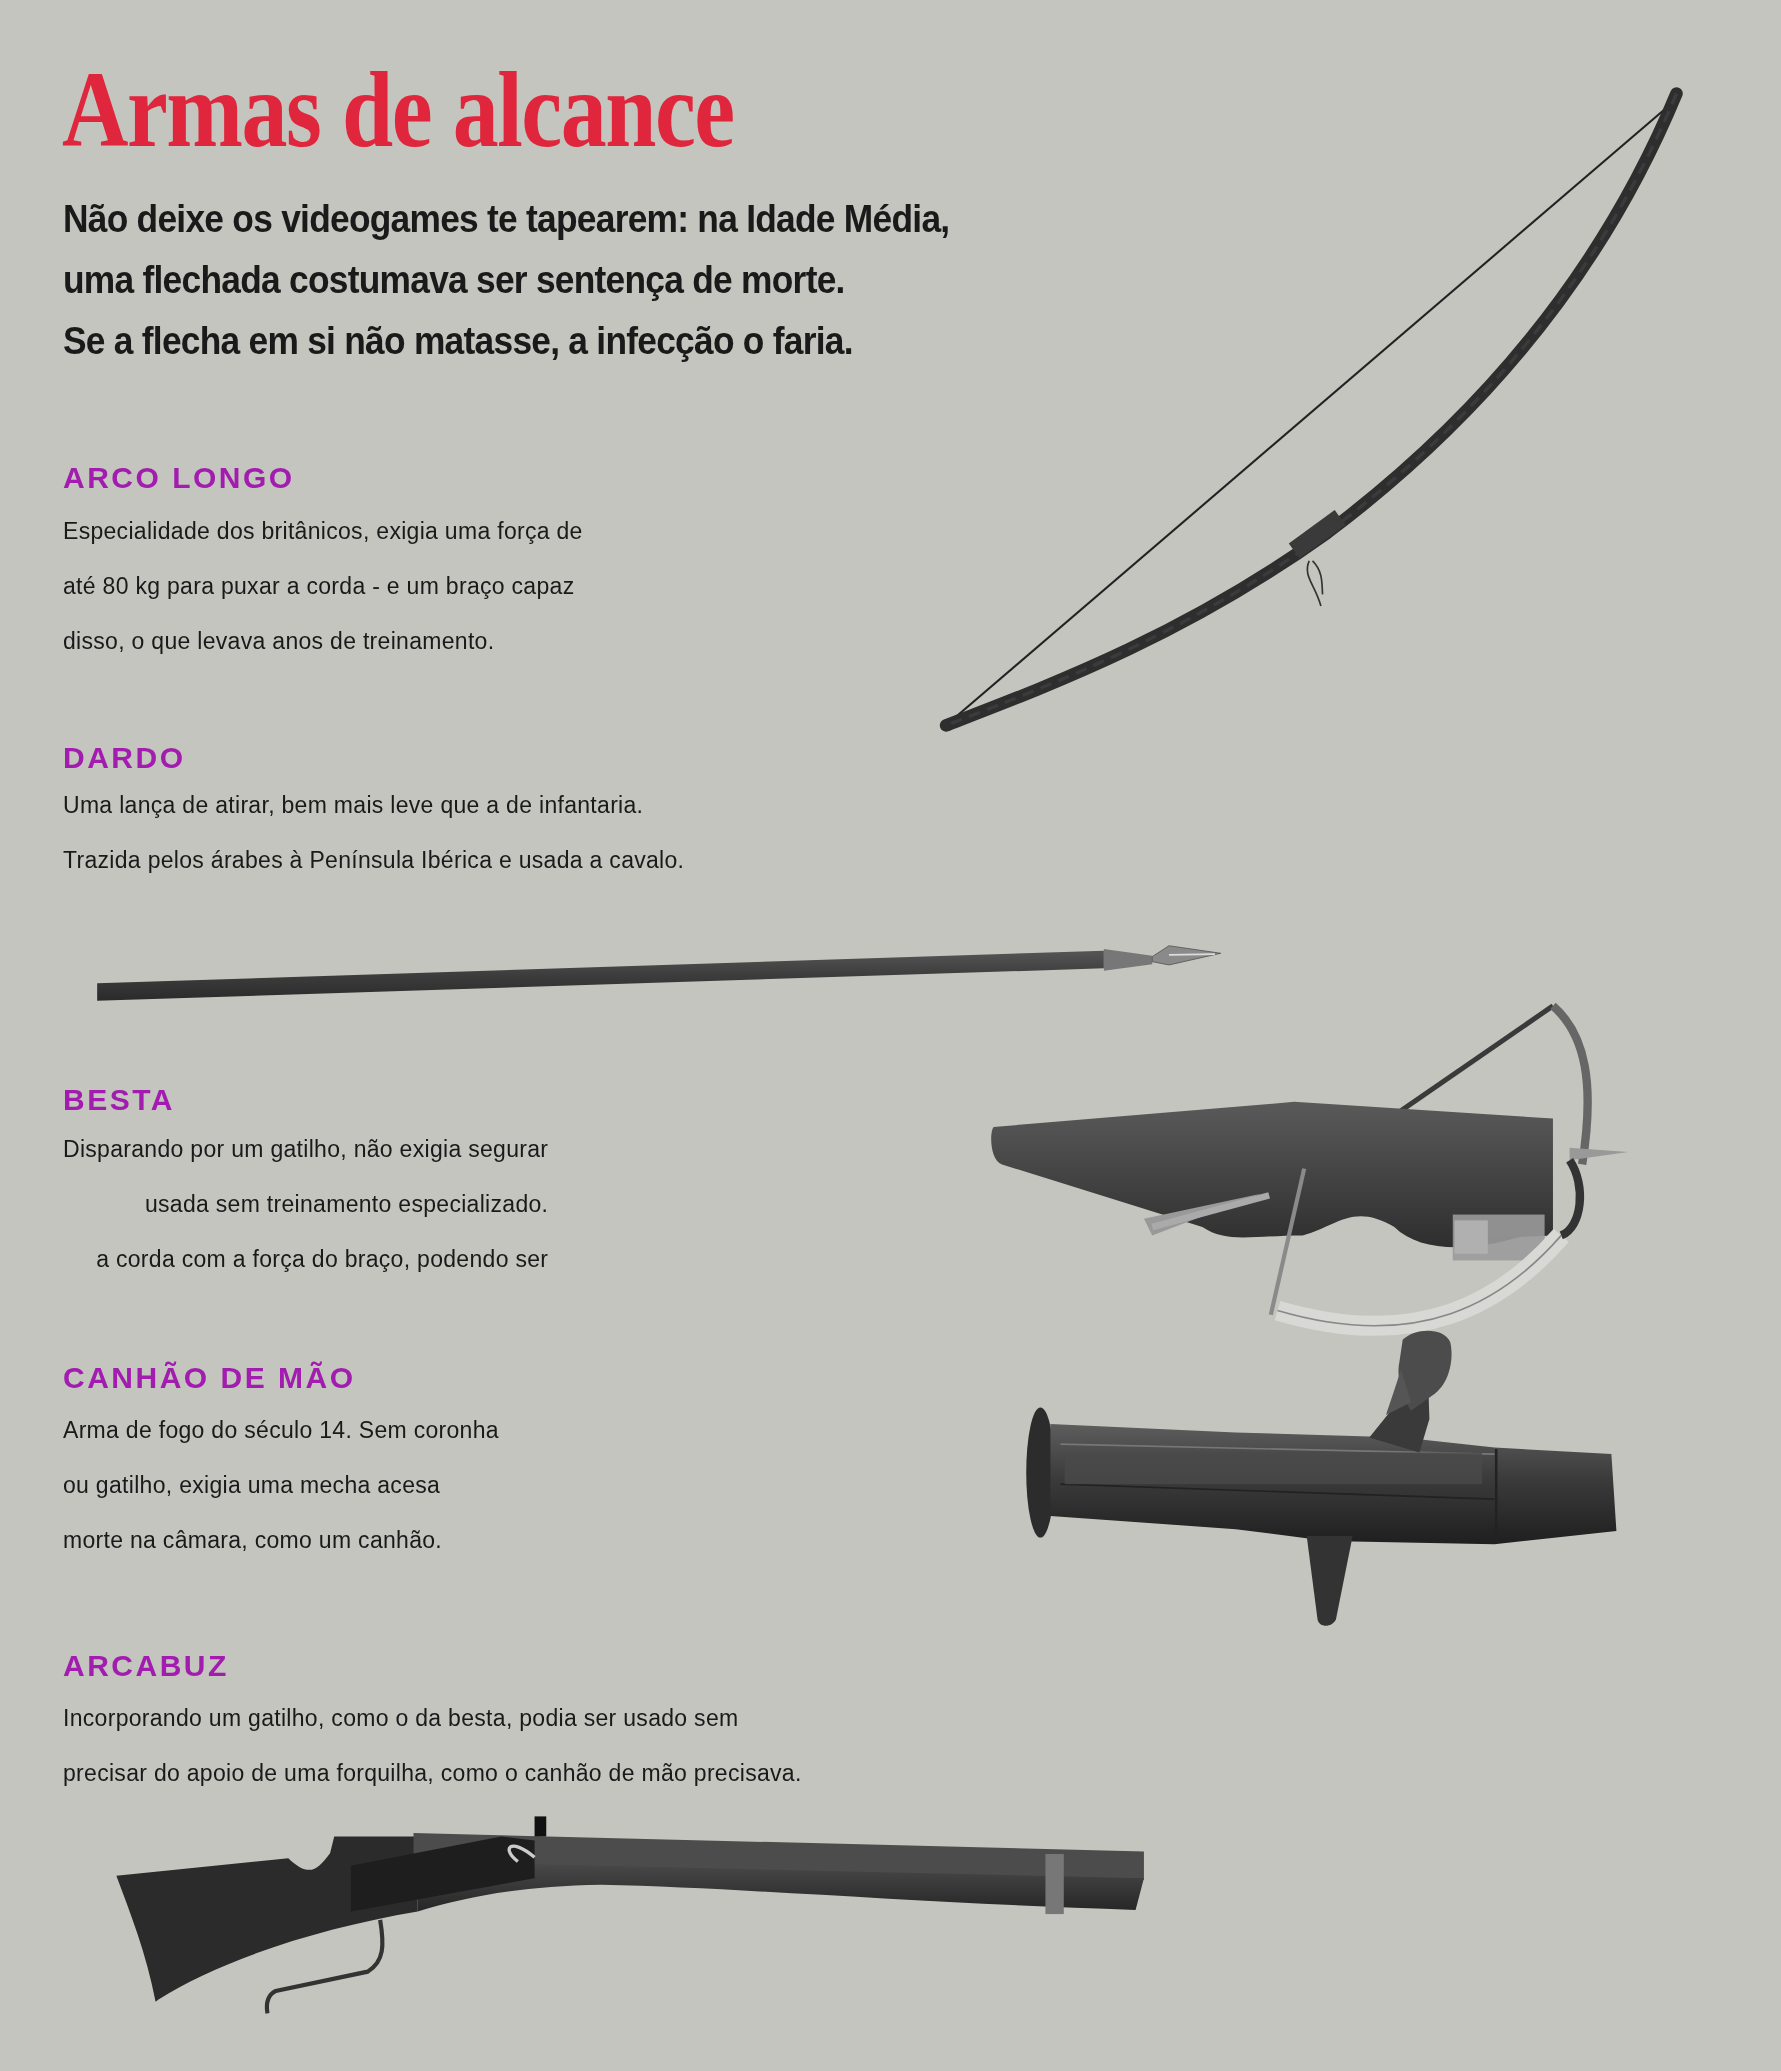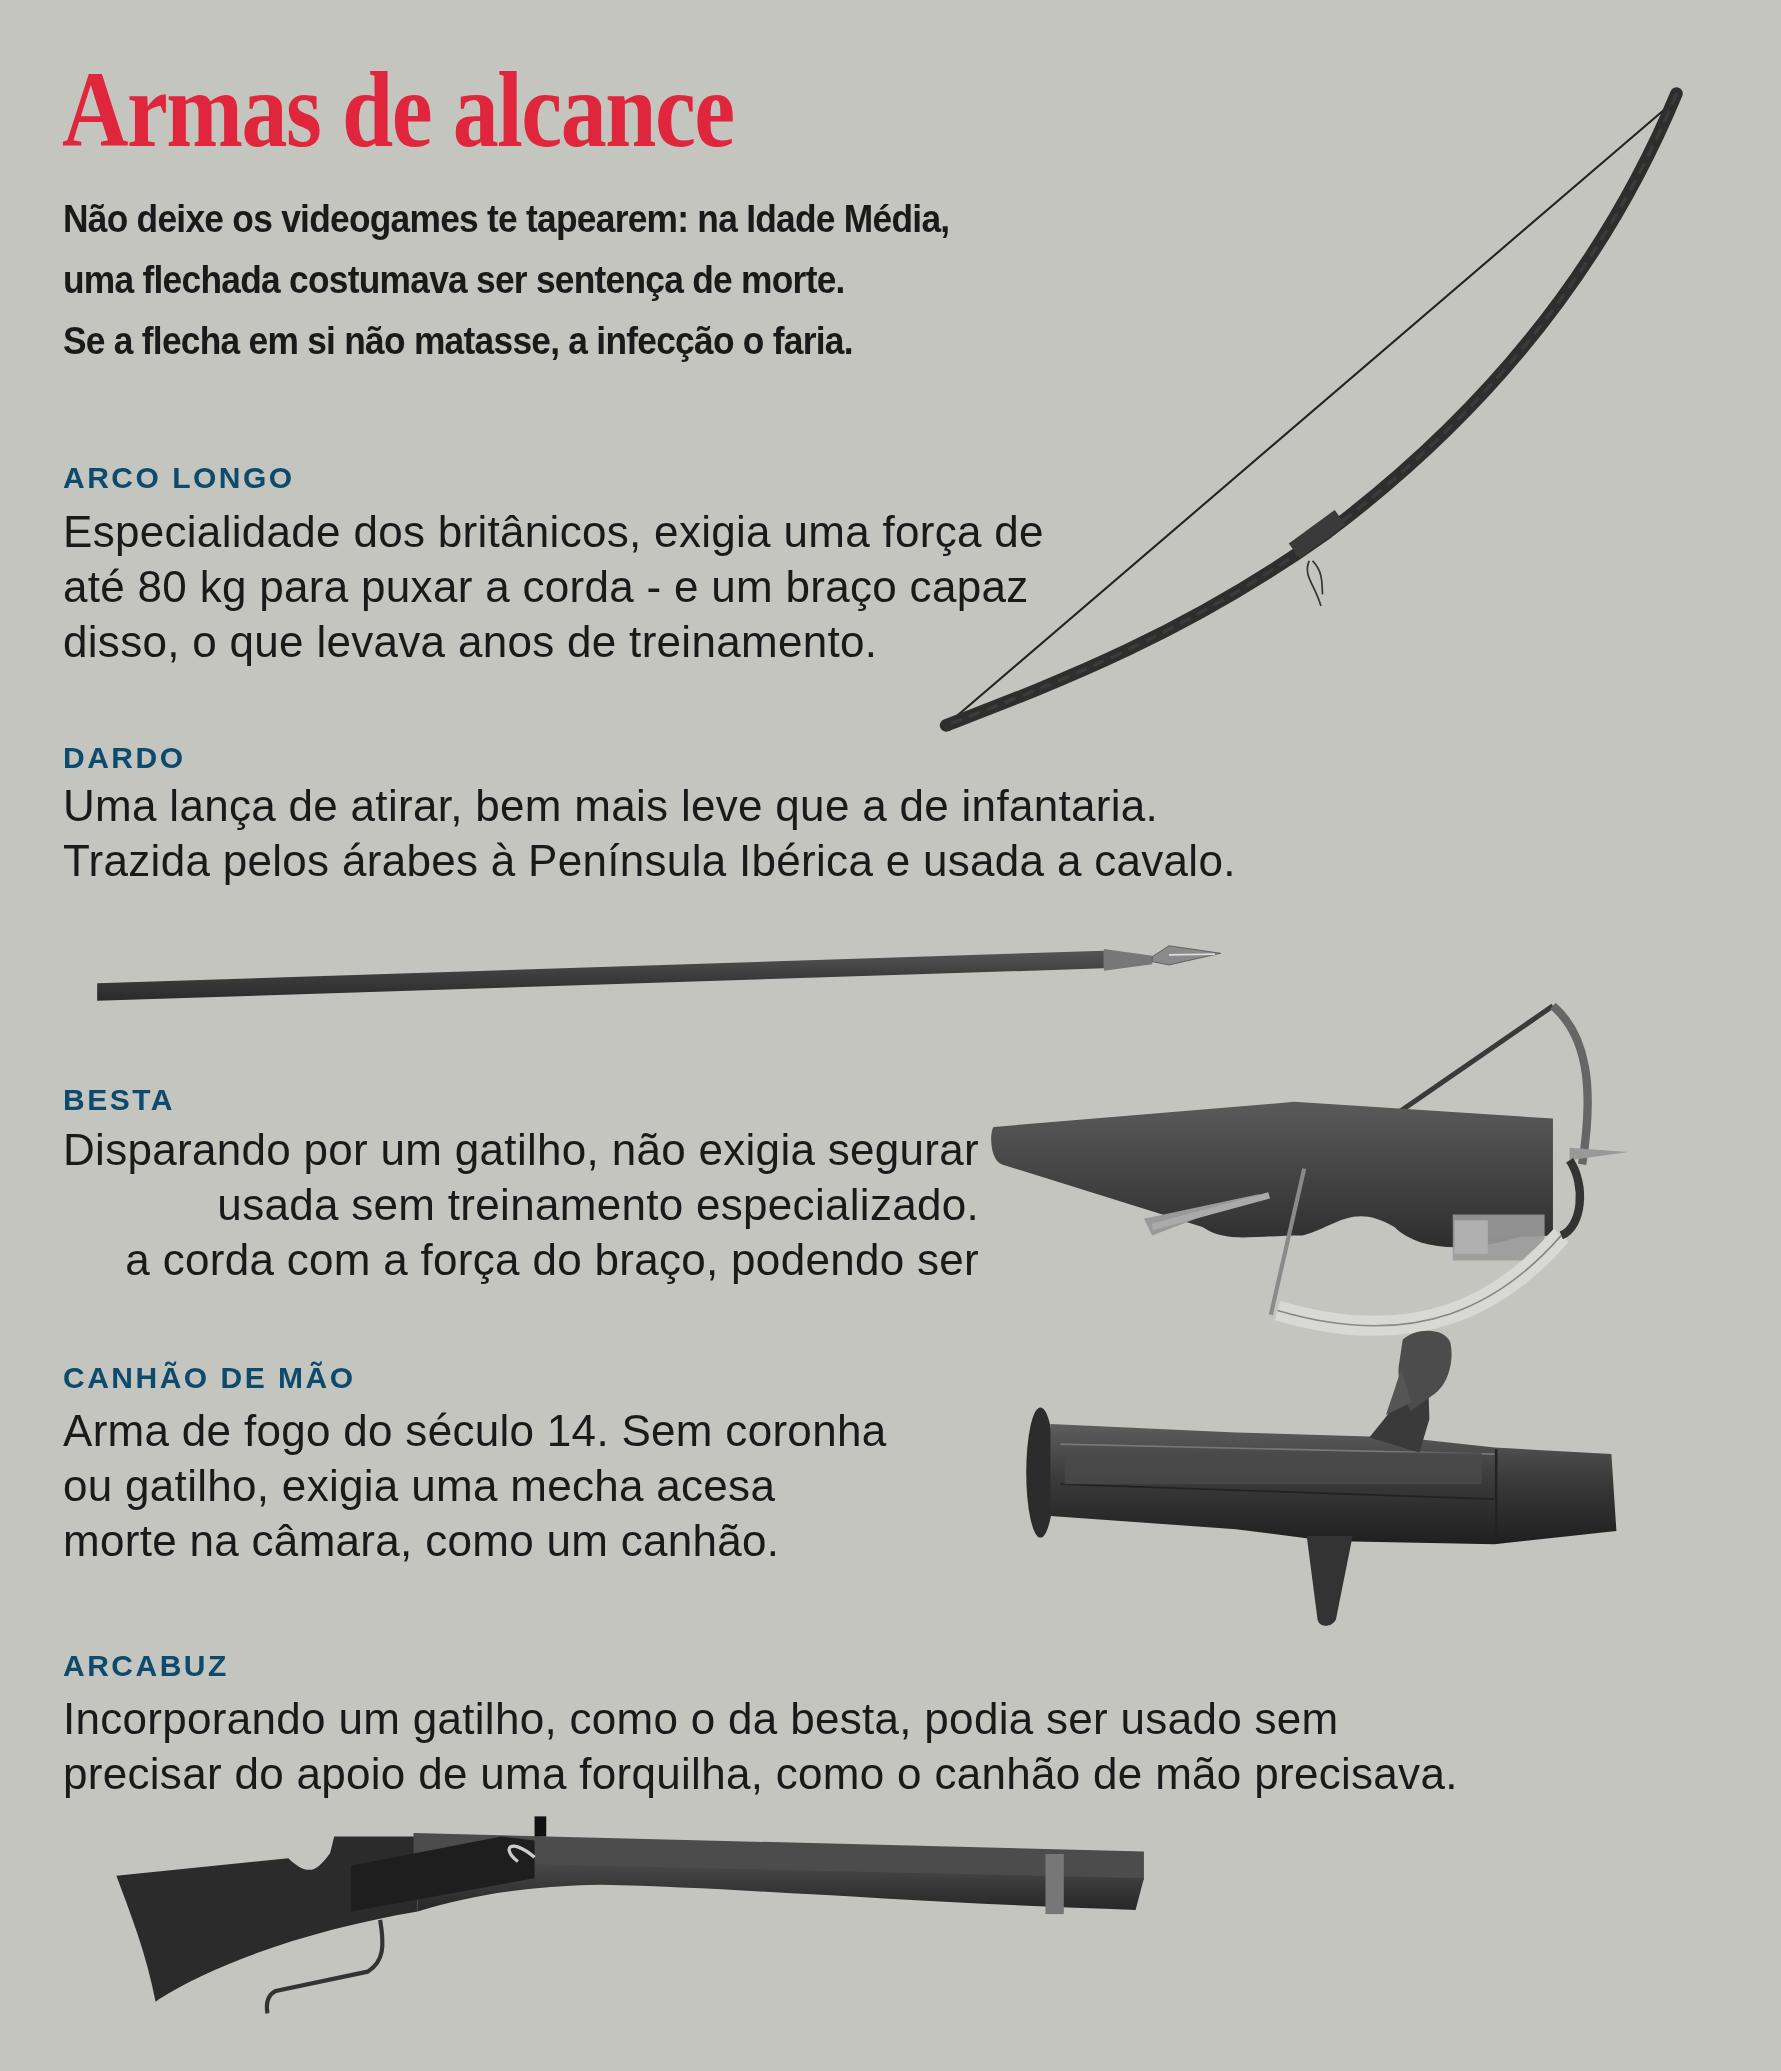--- a/index.html
+++ b/index.html
@@ -1,22 +1,22 @@
 <!DOCTYPE html>
 <html style="font-size:13.4px"><head>
 <meta charset="utf-8">
 <style>
   html, body { margin:0; padding:0; }
   body { width:1782px; height:2071px; background:#c4c5be; position:relative; overflow:hidden; color:#1a1a1a; }
   .abs { position:absolute; }
   .title { left:62px; top:52px; font-family:"Liberation Serif","DejaVu Serif",serif; font-weight:bold; font-size:107px; line-height:117px; color:#e0263c; letter-spacing:-1.7px; white-space:nowrap; transform:scaleX(0.86); transform-origin:left top; }
   .intro { left:63px; top:189px; font-family:"Liberation Sans","DejaVu Sans",sans-serif; font-weight:bold; font-size:38px; line-height:61px; white-space:nowrap; letter-spacing:-0.8px; transform:scaleX(0.93); transform-origin:left top; }
   .intro div { height:61px; }
-  .section-label { font-family:"Liberation Sans","DejaVu Sans",sans-serif; font-weight:bold; font-size:30px; line-height:33px; color:#0c4a6e; letter-spacing:2.5px; white-space:nowrap; left:63px; }
-  .section-body { font-family:"Liberation Sans","DejaVu Sans",sans-serif; font-size:44px; line-height:55px; white-space:nowrap; left:63px; letter-spacing:0.3px; }
+  .section-label { font-family:"Liberation Sans","DejaVu Sans",sans-serif; font-weight:bold; font-size:30px; line-height:33px; color:#a21caf; letter-spacing:2.5px; white-space:nowrap; left:63px; }
+  .section-body { font-family:"Liberation Sans","DejaVu Sans",sans-serif; font-size:23px; line-height:55px; white-space:nowrap; left:63px; letter-spacing:0.3px; }
   .section-body div { height:55px; }
   svg { position:absolute; overflow:visible; }
 </style>
 </head>
 <body>
 
 <div class="abs title">Armas de alcance</div>
 
 <div class="abs intro">
   <div>Não deixe os videogames te tapearem: na Idade Média,</div>

